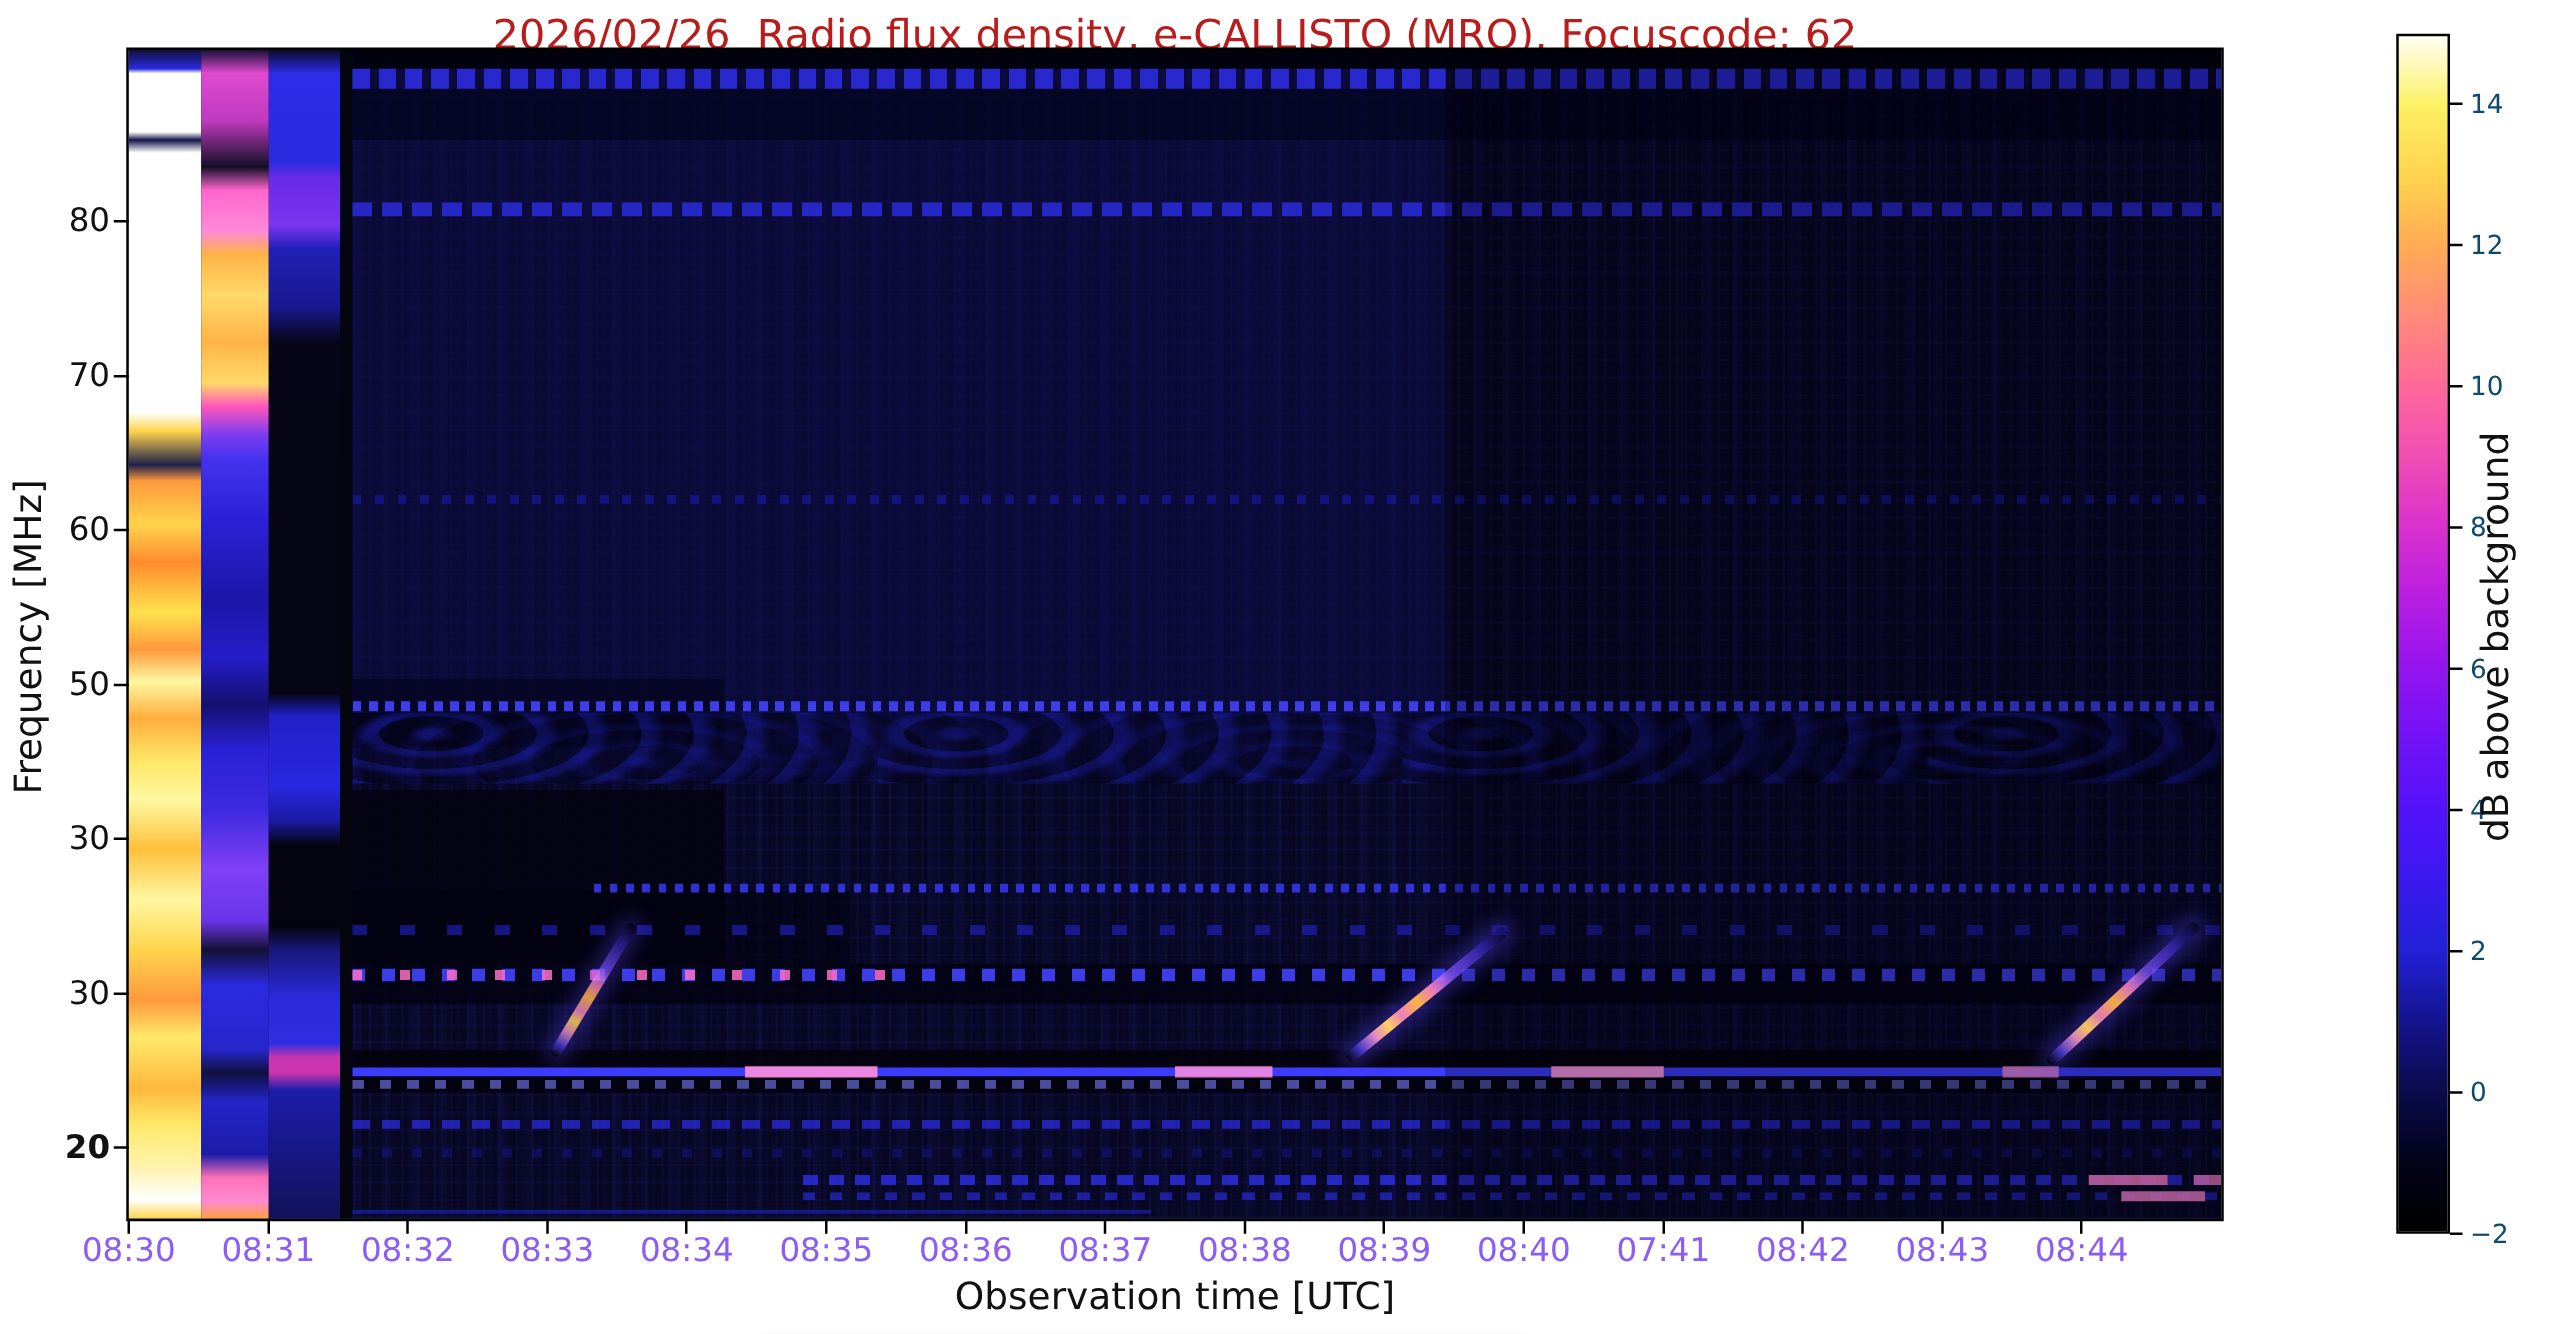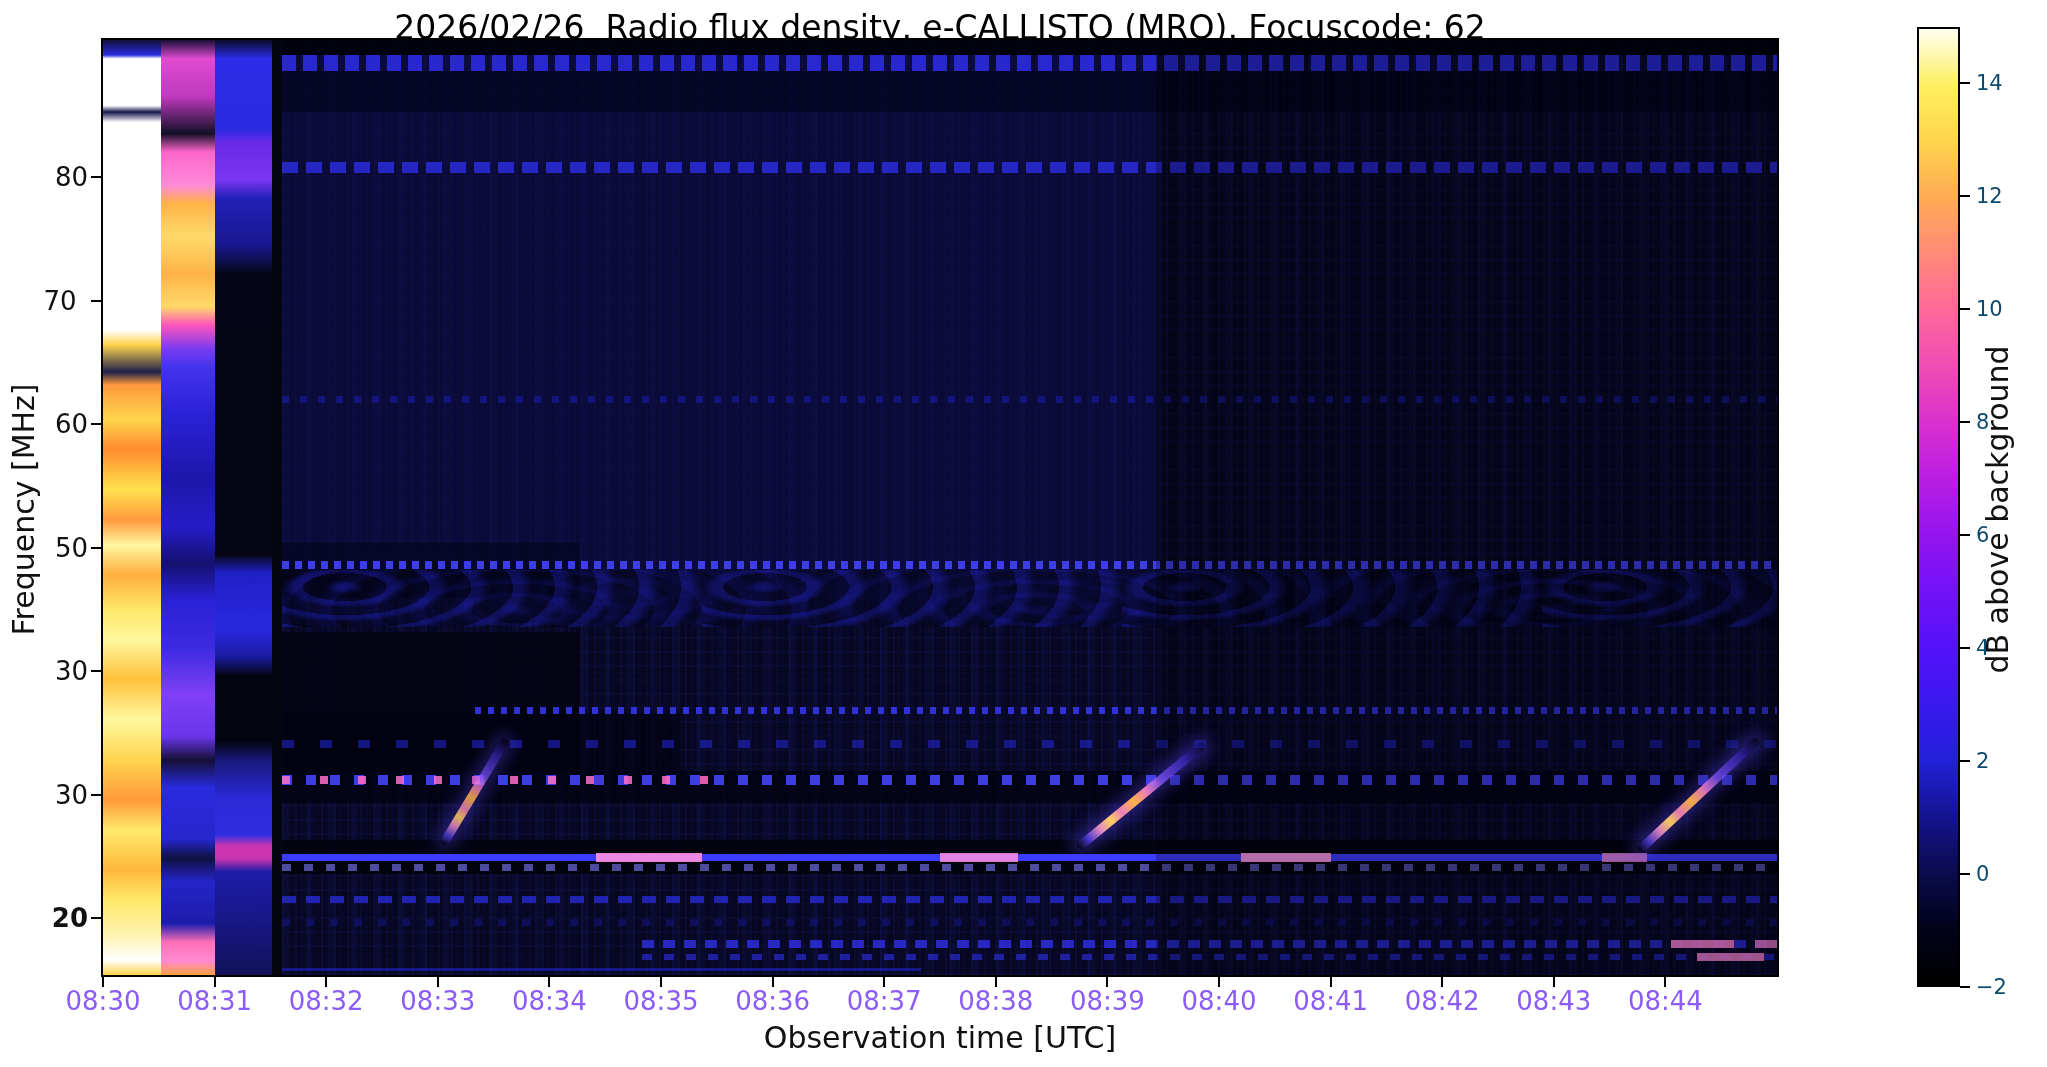--- a/index.html
+++ b/index.html
@@ -1,19 +1,19 @@
 <!DOCTYPE html>
 <html><head>
 <meta charset="utf-8">
 <style>
   html,body{margin:0;padding:0;background:#ffffff;}
   .stage{position:relative;width:2047px;height:1067px;background:#ffffff;overflow:hidden;
          font-family:"DejaVu Sans","Liberation Sans",sans-serif;color:#000;}
   .title{position:absolute;left:940px;top:8px;transform:translateX(-50%);
-         font-size:33px;white-space:pre;color:#000000;}
+         font-size:33px;white-space:pre;color:#b91c1c;}
   .plot{position:absolute;left:103px;top:40px;width:1674px;height:935px;background:#07071f;overflow:hidden;}
   .plot-border{position:absolute;left:101px;top:38px;width:1674px;height:935px;border:2px solid #000;pointer-events:none;z-index:50;}
   .xlabel{position:absolute;left:940px;top:1020px;transform:translateX(-50%);font-size:30px;color:#111;}
   .ylabel{position:absolute;left:-197px;top:492px;width:440px;text-align:center;
           transform:rotate(-90deg);font-size:30px;color:#111;}
   .cb{position:absolute;left:1917px;top:27px;width:43px;height:960px;border:2px solid #000;box-sizing:border-box;}
   .cblabel{position:absolute;left:1777px;top:492px;width:440px;text-align:center;
            transform:rotate(-90deg);font-size:30px;color:#111;}
   .xtick{position:absolute;width:2px;height:12px;background:#000;top:975px;}
   .xticklab{position:absolute;top:986px;transform:translateX(-50%);font-size:26px;color:#8b5cf6;}
@@ -90,39 +90,39 @@
       <div class="xticklab" style="left: 772.6px;">08:36</div>
       <div class="xtick" style="left: 883.2px;"></div>
       <div class="xticklab" style="left: 884.2px;">08:37</div>
       <div class="xtick" style="left: 994.8px;"></div>
       <div class="xticklab" style="left: 995.8px;">08:38</div>
       <div class="xtick" style="left: 1106.4px;"></div>
       <div class="xticklab" style="left: 1107.4px;">08:39</div>
       <div class="xtick" style="left: 1218px;"></div>
       <div class="xticklab" style="left: 1219px;">08:40</div>
       <div class="xtick" style="left: 1329.6px;"></div>
-      <div class="xticklab" style="left: 1330.6px;">08:41</div>
+      <div class="xticklab" style="left: 1330.6px;">07:41</div>
       <div class="xtick" style="left: 1441.2px;"></div>
       <div class="xticklab" style="left: 1442.2px;">08:42</div>
       <div class="xtick" style="left: 1552.8px;"></div>
       <div class="xticklab" style="left: 1553.8px;">08:43</div>
       <div class="xtick" style="left: 1664.4px;"></div>
       <div class="xticklab" style="left: 1665.4px;">08:44</div>
       <div class="ytick" style="top: 917.184px;"></div>
       <div class="yticklab" style="top: 918.184px; font-weight: bold;">20</div>
       <div class="ytick" style="top: 793.67px;"></div>
       <div class="yticklab" style="top: 794.67px;">30</div>
       <div class="ytick" style="top: 670.156px;"></div>
       <div class="yticklab" style="top: 671.156px;">30</div>
       <div class="ytick" style="top: 546.642px;"></div>
       <div class="yticklab" style="top: 547.642px;">50</div>
       <div class="ytick" style="top: 423.128px;"></div>
       <div class="yticklab" style="top: 424.128px;">60</div>
       <div class="ytick" style="top: 299.614px;"></div>
-      <div class="yticklab" style="top: 300.614px; text-align: center;">70</div>
+      <div class="yticklab" style="top: 300.614px;">70</div>
       <div class="ytick" style="top: 176.1px;"></div>
       <div class="yticklab" style="top: 177.1px;">80</div>
     </div>
   <div class="xlabel">Observation time [UTC]</div>
   <div class="cb" id="cbar" style="background: linear-gradient(to top, rgb(0, 0, 0) 0%, rgb(2, 2, 26) 5.9%, rgb(11, 11, 78) 11.8%, rgb(20, 20, 143) 17.6%, rgb(33, 33, 216) 23.5%, rgb(58, 24, 239) 29.4%, rgb(84, 18, 250) 35.3%, rgb(114, 18, 248) 41.2%, rgb(148, 20, 239) 47.1%, rgb(184, 30, 226) 52.9%, rgb(218, 48, 207) 58.8%, rgb(240, 76, 180) 64.7%, rgb(255, 104, 154) 70.6%, rgb(255, 138, 120) 76.5%, rgb(255, 171, 85) 82.4%, rgb(255, 211, 77) 88.2%, rgb(253, 240, 96) 94.1%, rgb(255, 254, 242) 100%);"></div>
   <div id="cbticks">
       <div class="cbtick" style="top: 82.4706px;"></div>
       <div class="cbticklab" style="top: 83.4706px;">14</div>
       <div class="cbtick" style="top: 195.412px;"></div>
       <div class="cbticklab" style="top: 196.412px;">12</div>

